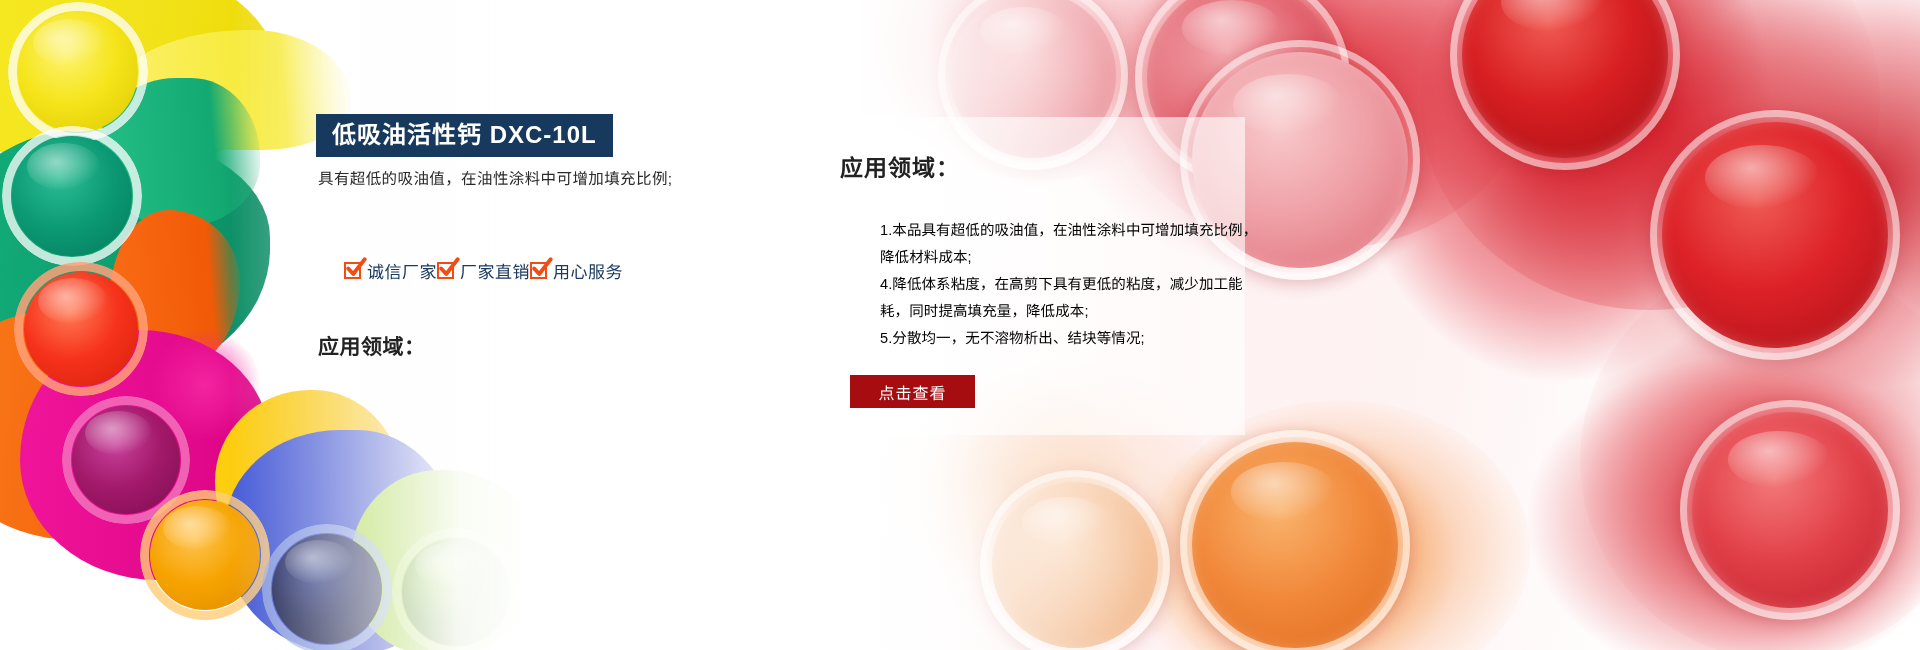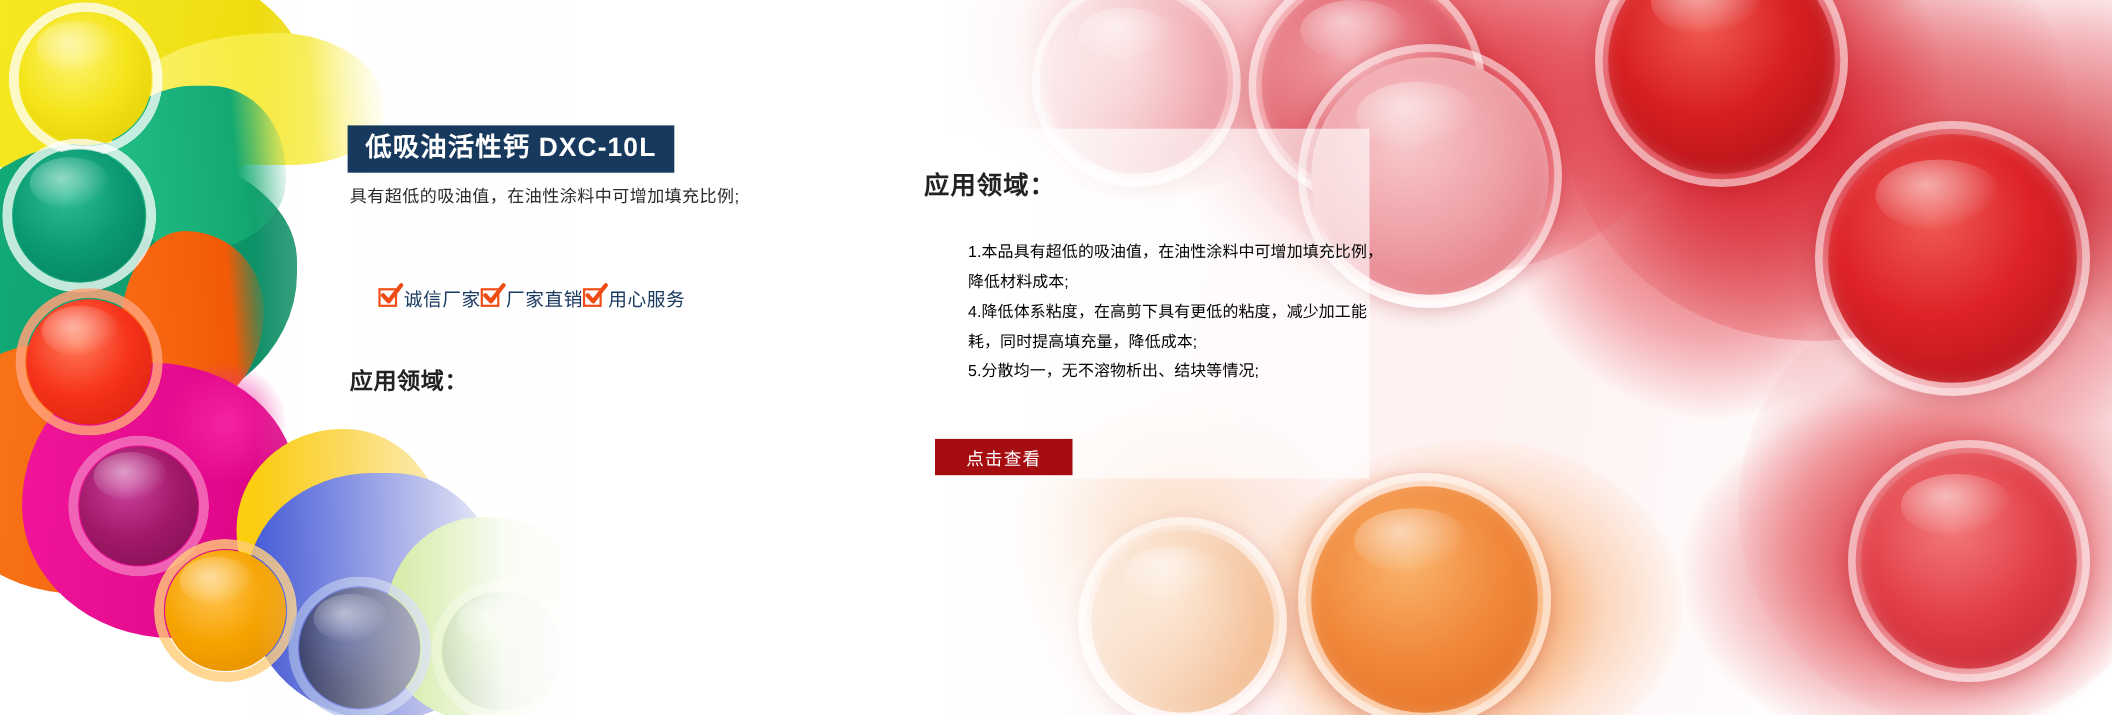--- a/index.html
+++ b/index.html
@@ -136,21 +136,20 @@
   }
   .feat-list li{list-style:none;}
   .cta-btn{
     position:absolute;left:45px;top:258px;
     width:125px;height:33px;
     background:#a50d10;
     color:#ffffff;font-size:16px;letter-spacing:1px;
     display:flex;align-items:center;justify-content:center;
     border:none;cursor:pointer;
     font-family:"Liberation Sans","DejaVu Sans",sans-serif;
-    margin-top:24px;
   }
 </style>
 </head>
 <body>
 
 <div id="banner">
 
   <div class="bg-right">
 
     <div class="splash" style="left:30px;top:-40px;width:300px;height:220px;

